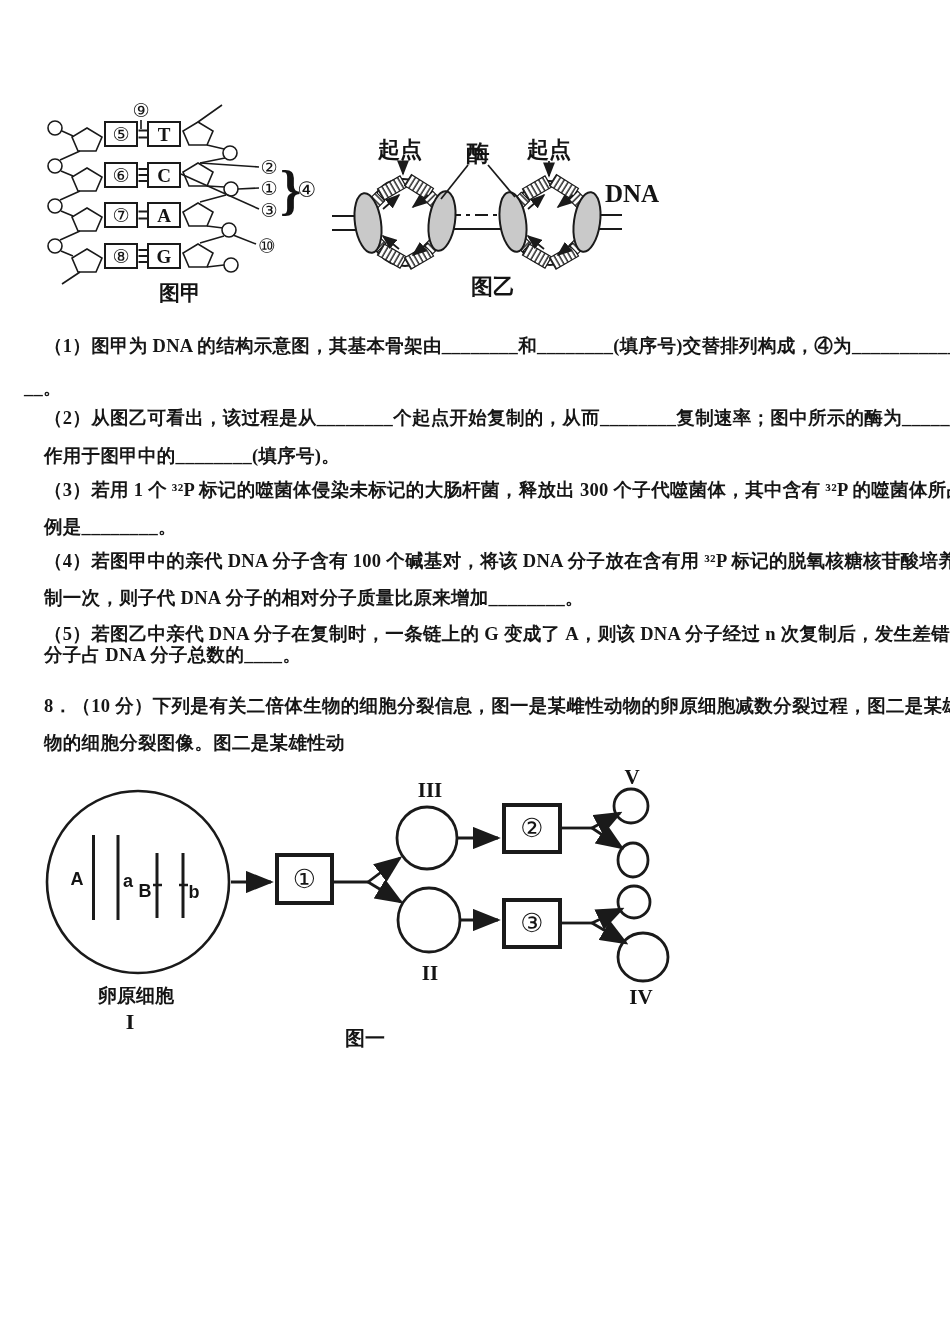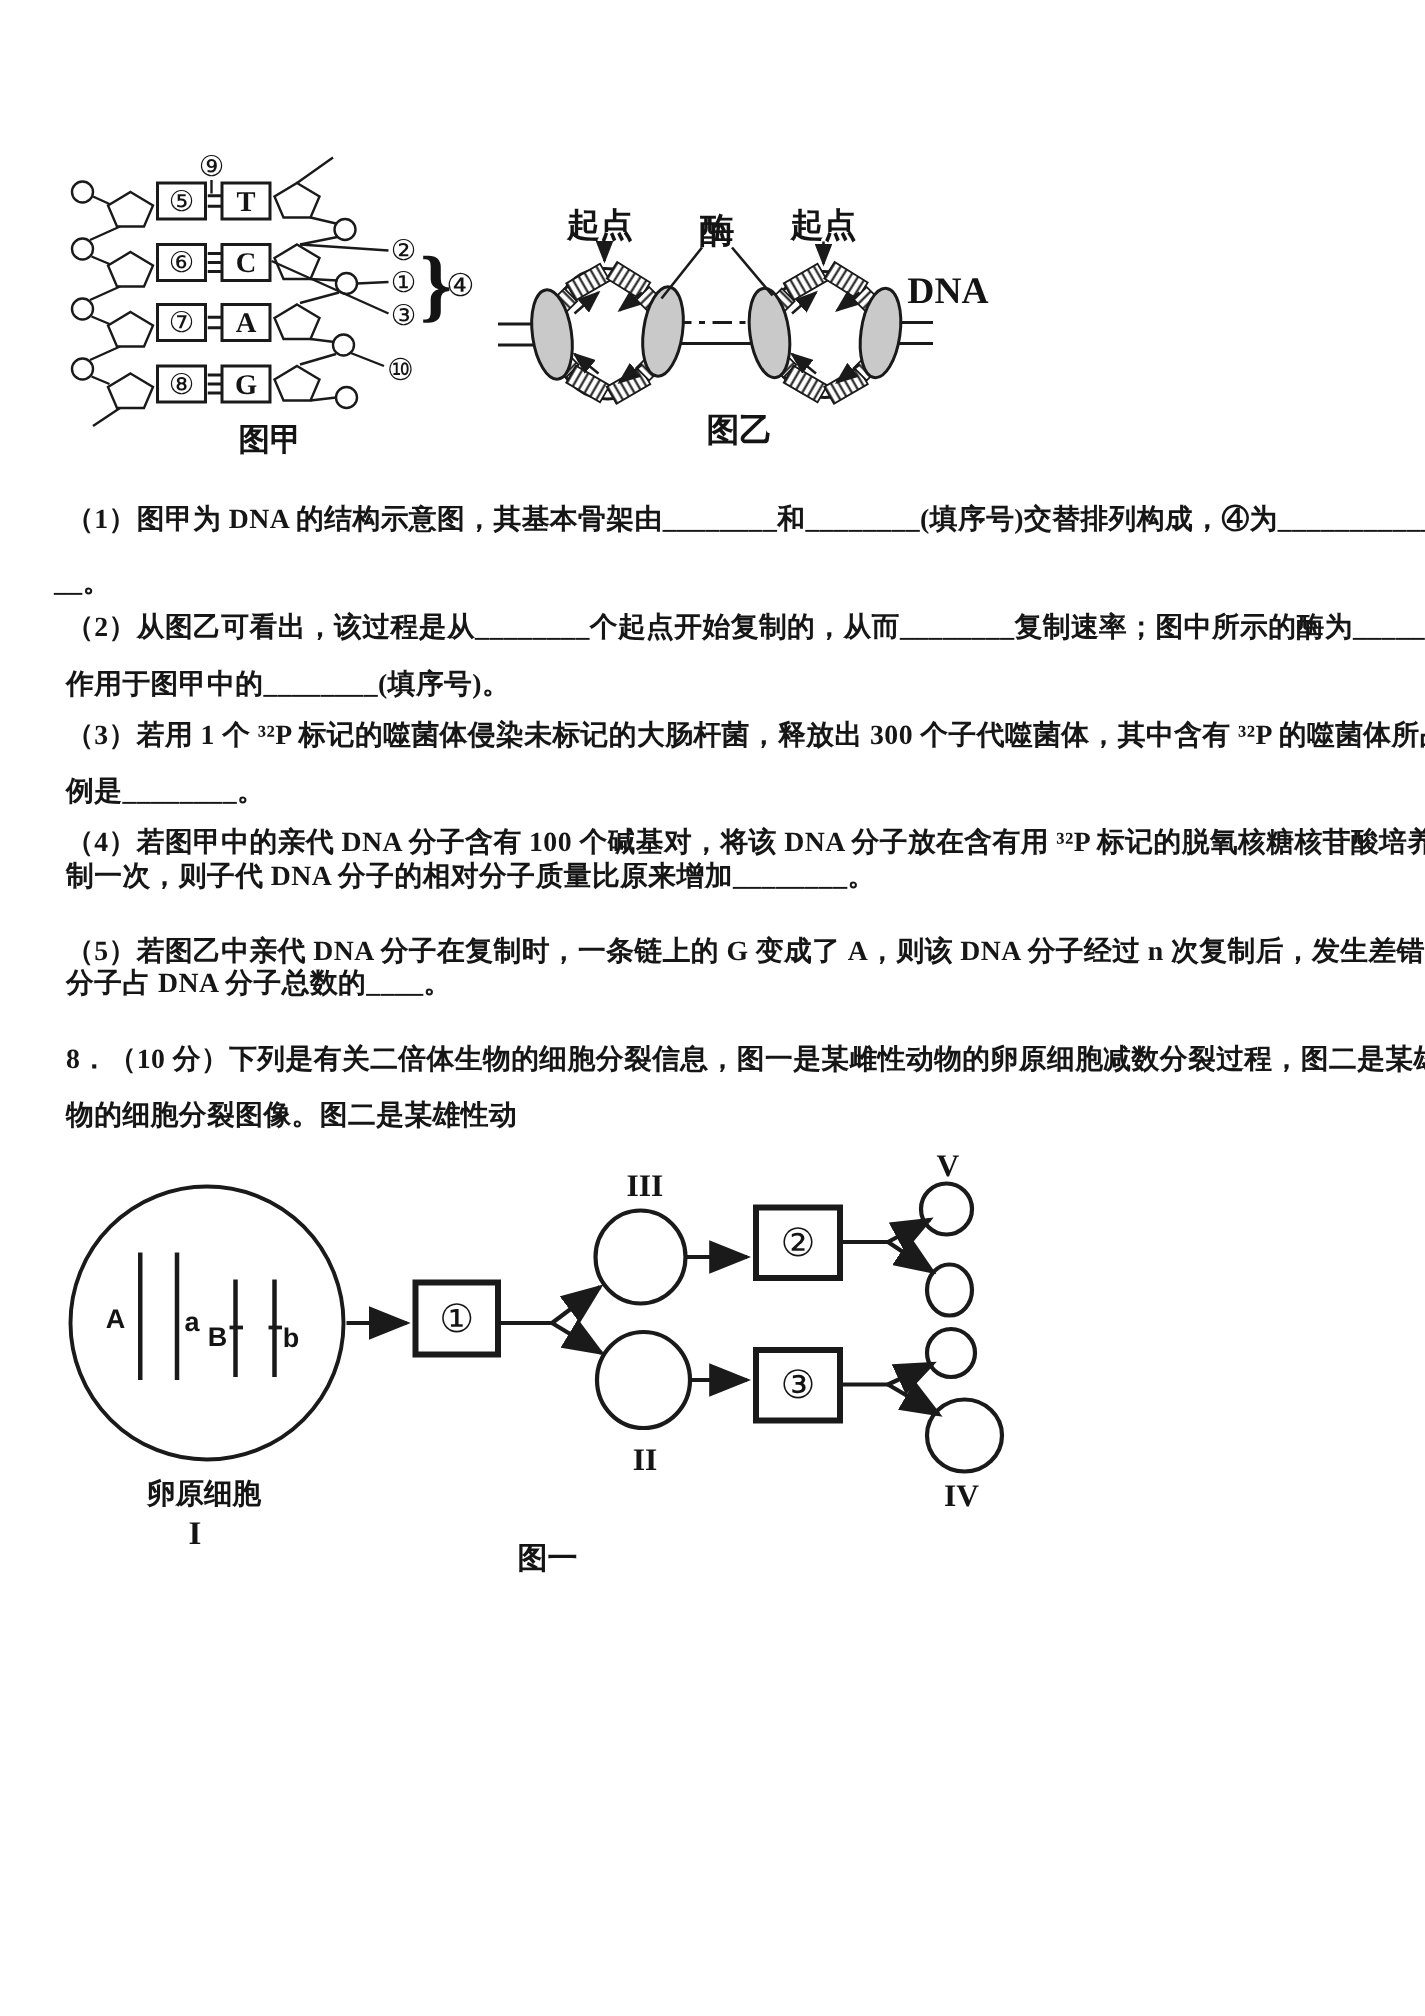--- a/index.html
+++ b/index.html
@@ -2,21 +2,21 @@
 <html><head>
 <meta charset="utf-8">
 <style>
   html,body{margin:0;padding:0;}
   body{width:950px;height:1344px;background:#ffffff;overflow:hidden;}
   .page{position:relative;width:950px;height:1344px;background:#ffffff;
         font-family:"Liberation Serif","DejaVu Serif",serif;color:#141414;}
   .fig{position:absolute;}
   .qline{position:absolute;left:44px;white-space:nowrap;font-weight:700;
          font-size:18.5px;letter-spacing:0.3px;color:#161616;}
-  .qline.hang{left:36px;}
+  .qline.hang{left:24px;}
   
   .cn{font-family:"Liberation Sans","DejaVu Sans",sans-serif;font-weight:700;fill:#141414;}
   .sf{font-family:"Liberation Serif","DejaVu Serif",serif;font-weight:700;fill:#141414;}
   .cg{font-family:"DejaVu Sans","Liberation Sans",sans-serif;font-weight:400;fill:#141414;}
   svg{display:block;}
 </style>
 </head>
 <body>
 
 <div class="page">
@@ -209,21 +209,21 @@
   </svg>
 
   <div>
     <div class="qline" style="top:333px">（1）图甲为 DNA 的结构示意图，其基本骨架由________和________(填序号)交替排列构成，④为________________</div>
     <div class="qline hang" style="top:375px">__。</div>
     <div class="qline" style="top:405px">（2）从图乙可看出，该过程是从________个起点开始复制的，从而________复制速率；图中所示的酶为________酶；</div>
     <div class="qline" style="top:443px">作用于图甲中的________(填序号)。</div>
     <div class="qline" style="top:477px">（3）若用 1 个 ³²P 标记的噬菌体侵染未标记的大肠杆菌，释放出 300 个子代噬菌体，其中含有 ³²P 的噬菌体所占的比</div>
     <div class="qline" style="top:514px">例是________。</div>
     <div class="qline" style="top:548px">（4）若图甲中的亲代 DNA 分子含有 100 个碱基对，将该 DNA 分子放在含有用 ³²P 标记的脱氧核糖核苷酸培养液中复</div>
-    <div class="qline" style="top:571px">制一次，则子代 DNA 分子的相对分子质量比原来增加________。</div>
+    <div class="qline" style="top:585px">制一次，则子代 DNA 分子的相对分子质量比原来增加________。</div>
     <div class="qline" style="top:621px">（5）若图乙中亲代 DNA 分子在复制时，一条链上的 G 变成了 A，则该 DNA 分子经过 n 次复制后，发生差错的 DNA</div>
     <div class="qline" style="top:642px">分子占 DNA 分子总数的____。</div>
     <div class="qline" style="top:693px">8．（10 分）下列是有关二倍体生物的细胞分裂信息，图一是某雌性动物的卵原细胞减数分裂过程，图二是某雄性动</div>
     <div class="qline" style="top:730px">物的细胞分裂图像。图二是某雄性动</div>
   </div>
 
   <svg class="fig" style="left:20px;top:755px" width="690" height="305" viewBox="0 0 690 305">
     <defs>
       <marker id="ao" markerWidth="10" markerHeight="8" refX="9" refY="4" orient="auto">
         <path d="M0,0 L10,4 L0,8 Z" fill="#1a1a1a"></path>

